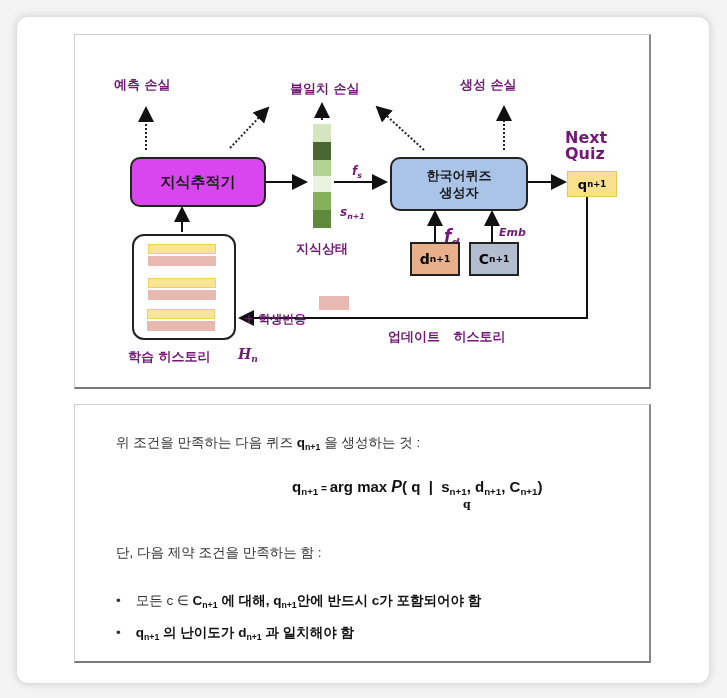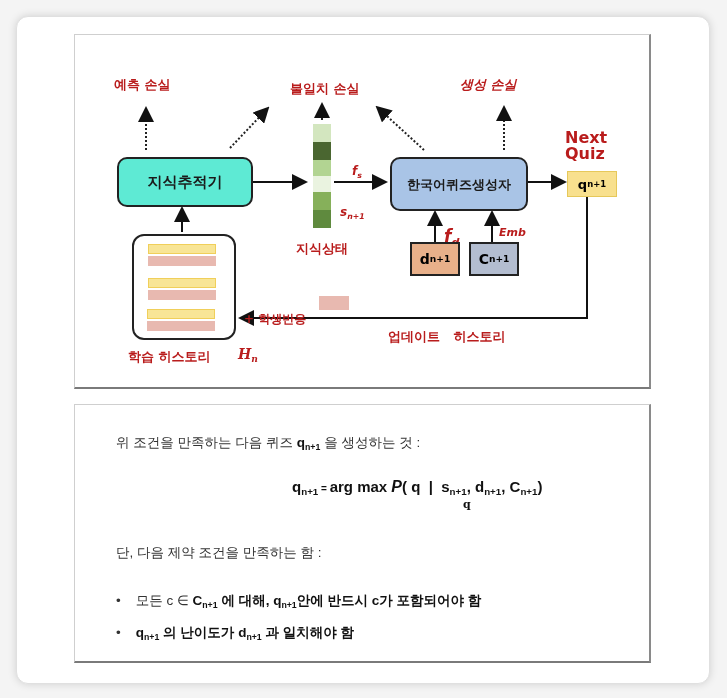--- a/index.html
+++ b/index.html
@@ -2,21 +2,21 @@
 <html><head>
 <meta charset="utf-8">
 <style>
   html, body { margin:0; padding:0; background:#f4f4f4; }
   body { width:727px; height:698px; position:relative; overflow:hidden; font-family:"DejaVu Sans", sans-serif; }
   .card { position:absolute; left:16px; top:16px; width:692px; height:666px; background:#fff; border-radius:12px; box-shadow:0 0 8px rgba(0,0,0,0.15); border:1px solid #e0e0e0; }
   .panel { position:absolute; background:#fff; border-top:1px solid #cfcfcf; border-left:1px solid #cfcfcf; border-right:2px solid #8a8a8a; border-bottom:2px solid #7a7a7a; }
   .panel.top { left:74px; top:34px; width:574px; height:352px; }
   .panel.bottom { left:74px; top:404px; width:574px; height:256px; }
   .abs { position:absolute; }
-  .lbl { position:absolute; font-weight:bold; color:#b91c1c; font-size:13px; white-space:nowrap; }
+  .lbl { position:absolute; font-weight:bold; color:#701a75; font-size:13px; white-space:nowrap; }
   .box { position:absolute; border:2px solid #222; border-radius:10px; display:flex; align-items:center; justify-content:center; text-align:center; font-weight:bold; color:#1a1a1a; }
   .sub { font-size:0.65em; vertical-align:-0.35em; }
   .it { font-style:italic; font-family:"DejaVu Serif", serif; }
   .txt { position:absolute; font-size:13.5px; color:#333; white-space:nowrap; font-family:"Liberation Sans", sans-serif; }
   .bold { font-weight:bold; color:#111; }
   svg { position:absolute; left:0; top:0; overflow:visible; }
 </style>
 </head>
 <body>
 
@@ -41,39 +41,39 @@
   <line x1="334" y1="182" x2="386" y2="182" stroke="#111" stroke-width="2" marker-end="url(#ah)"></line>
   <line x1="528" y1="182" x2="565" y2="182" stroke="#111" stroke-width="2" marker-end="url(#ah)"></line>
   <line x1="182" y1="232" x2="182" y2="208" stroke="#111" stroke-width="2" marker-end="url(#ah)"></line>
   <line x1="435" y1="242" x2="435" y2="212" stroke="#111" stroke-width="2" marker-end="url(#ah)"></line>
   <line x1="492" y1="242" x2="492" y2="212" stroke="#111" stroke-width="2" marker-end="url(#ah)"></line>
   <polyline points="587,196 587,318 240,318" fill="none" stroke="#111" stroke-width="2" marker-end="url(#ah)"></polyline>
 </svg>
 
 <div class="lbl" style="left:114px;top:76px;">예측 손실</div>
 <div class="lbl" style="left:290px;top:80px;">불일치 손실</div>
-<div class="lbl" style="left:460px;top:76px;font-style:italic;">생성 손실</div>
+<div class="lbl" style="left:460px;top:76px;">생성 손실</div>
 
-<div class="box" style="left:117px;top:157px;width:132px;height:46px;background:#5eead4;font-size:15px;">
+<div class="box" style="left:130px;top:157px;width:132px;height:46px;background:#d946ef;font-size:15px;">
   <span>지식추적기</span>
 </div>
 
 <div class="abs" style="left:313px;top:124px;width:18px;">
   <div class="abs cell" style="left: 0px; top: 0px; width: 18px; height: 18px; background: rgb(211, 230, 191);"></div>
   <div class="abs cell" style="left: 0px; top: 18px; width: 18px; height: 18px; background: rgb(74, 102, 48);"></div>
   <div class="abs cell" style="left: 0px; top: 36px; width: 18px; height: 16px; background: rgb(178, 212, 146);"></div>
   <div class="abs cell" style="left: 0px; top: 52px; width: 18px; height: 16px; background: rgb(234, 243, 224);"></div>
   <div class="abs cell" style="left: 0px; top: 68px; width: 18px; height: 18px; background: rgb(134, 176, 90);"></div>
   <div class="abs cell" style="left: 0px; top: 86px; width: 18px; height: 18px; background: rgb(95, 138, 62);"></div>
 </div>
 <div class="lbl" style="left:352px;top:164px;font-style:italic;font-size:12px;"><span>f</span><span class="sub">s</span></div>
 <div class="lbl" style="left:340px;top:205px;font-style:italic;font-size:12px;text-align:center;"><span>s</span><span class="sub">n+1</span></div>
 <div class="lbl" style="left:296px;top:240px;">지식상태</div>
 
-<div class="box" style="left:390px;top:157px;width:134px;height:50px;background:#a9c4e6;font-size:13px;line-height:17px;flex-direction:row;">
+<div class="box" style="left:390px;top:157px;width:134px;height:50px;background:#a9c4e6;font-size:13px;line-height:17px;flex-direction:column;">
   <span>한국어퀴즈</span>
   <span>생성자</span>
 </div>
 
 <div class="lbl" style="left:565px;top:130px;font-size:16px;line-height:16px;">
   <div>Next</div>
   <div>Quiz</div>
 </div>
 <div class="abs" style="left:567px;top:171px;width:48px;height:24px;background:#f8e08e;border:1px solid #e6c85a;display:flex;align-items:center;justify-content:center;font-weight:bold;font-size:13px;">
   <span>q</span>

